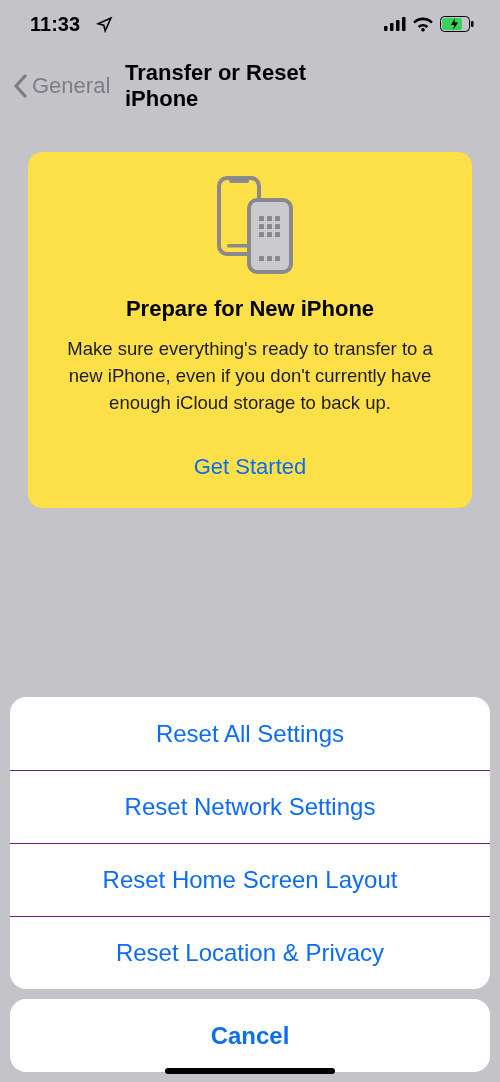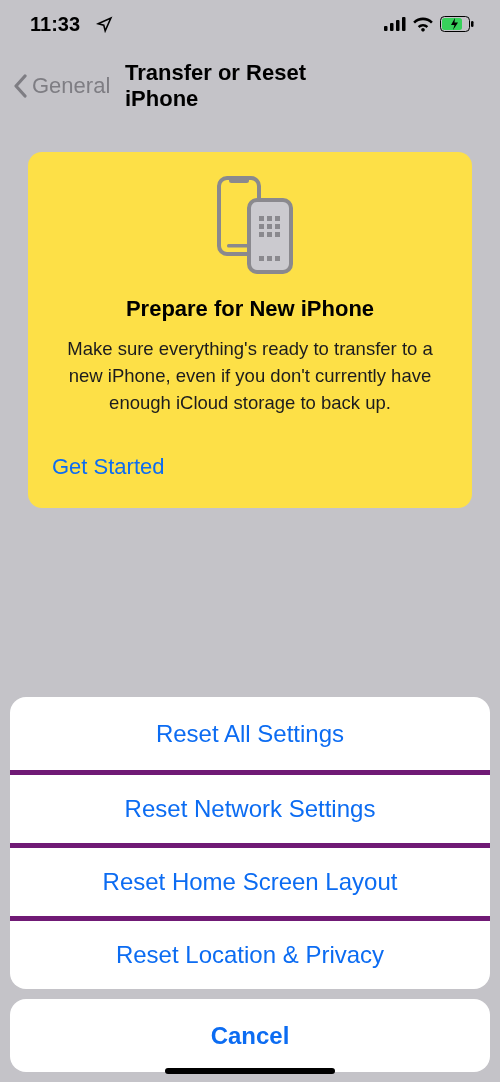--- a/index.html
+++ b/index.html
@@ -15,26 +15,26 @@
   
   .nav-bar { position: absolute; top: 60px; left: 0; right: 0; height: 52px; display: flex; align-items: center; }
   .nav-back { display: flex; align-items: center; gap: 4px; padding-left: 12px; color: #7e7d83; font-size: 22px; cursor: pointer; }
   .nav-title { position: absolute; left: 50%; transform: translateX(-50%); font-size: 22px; font-weight: 600; color: #000; }
 
   
   .card { position: absolute; top: 152px; left: 28px; right: 28px; background: #fde047; border-radius: 14px; padding: 24px 24px 20px 24px; }
   .card .phones { display: flex; justify-content: center; margin-top: 0; margin-bottom: 22px; }
   .card h2 { text-align: center; font-size: 22px; font-weight: 600; color: #000; margin-bottom: 14px; }
   .card p { text-align: center; font-size: 18.5px; color: #1c1c1e; line-height: 1.45; margin: 0 6px 38px 6px; }
-  .card .get-started { color: #0c6cf2; font-size: 22px; font-weight: 400; cursor: pointer; padding-bottom: 8px; }
+  .card .get-started { text-align: center; color: #0c6cf2; font-size: 22px; font-weight: 400; cursor: pointer; padding-bottom: 8px; }
 
   
   .sheet { position: absolute; left: 10px; right: 10px; bottom: 10px; }
   .sheet-list { background: #ffffff; border-radius: 16px; overflow: hidden; margin-bottom: 10px; }
-  .sheet-item { height: 73px; display: flex; align-items: center; justify-content: center; font-size: 24px; color: #0c6cf2; cursor: pointer; border-top: 5px solid #701a75; }
+  .sheet-item { height: 73px; display: flex; align-items: center; justify-content: center; font-size: 24px; color: #0c6cf2; cursor: pointer; border-top: 1px solid #701a75; }
   .sheet-item:first-child { border-top: none; }
   .sheet-cancel { background: #ffffff; border-radius: 16px; height: 73px; display: flex; align-items: center; justify-content: center; font-size: 24px; font-weight: 600; color: #0c6cf2; cursor: pointer; }
 
   
   .home-indicator { position: absolute; bottom: 8px; left: 50%; transform: translateX(-50%); width: 170px; height: 6px; background: #000; border-radius: 3px; }
 </style>
 </head>
 <body>
 
 <div class="status-bar">

